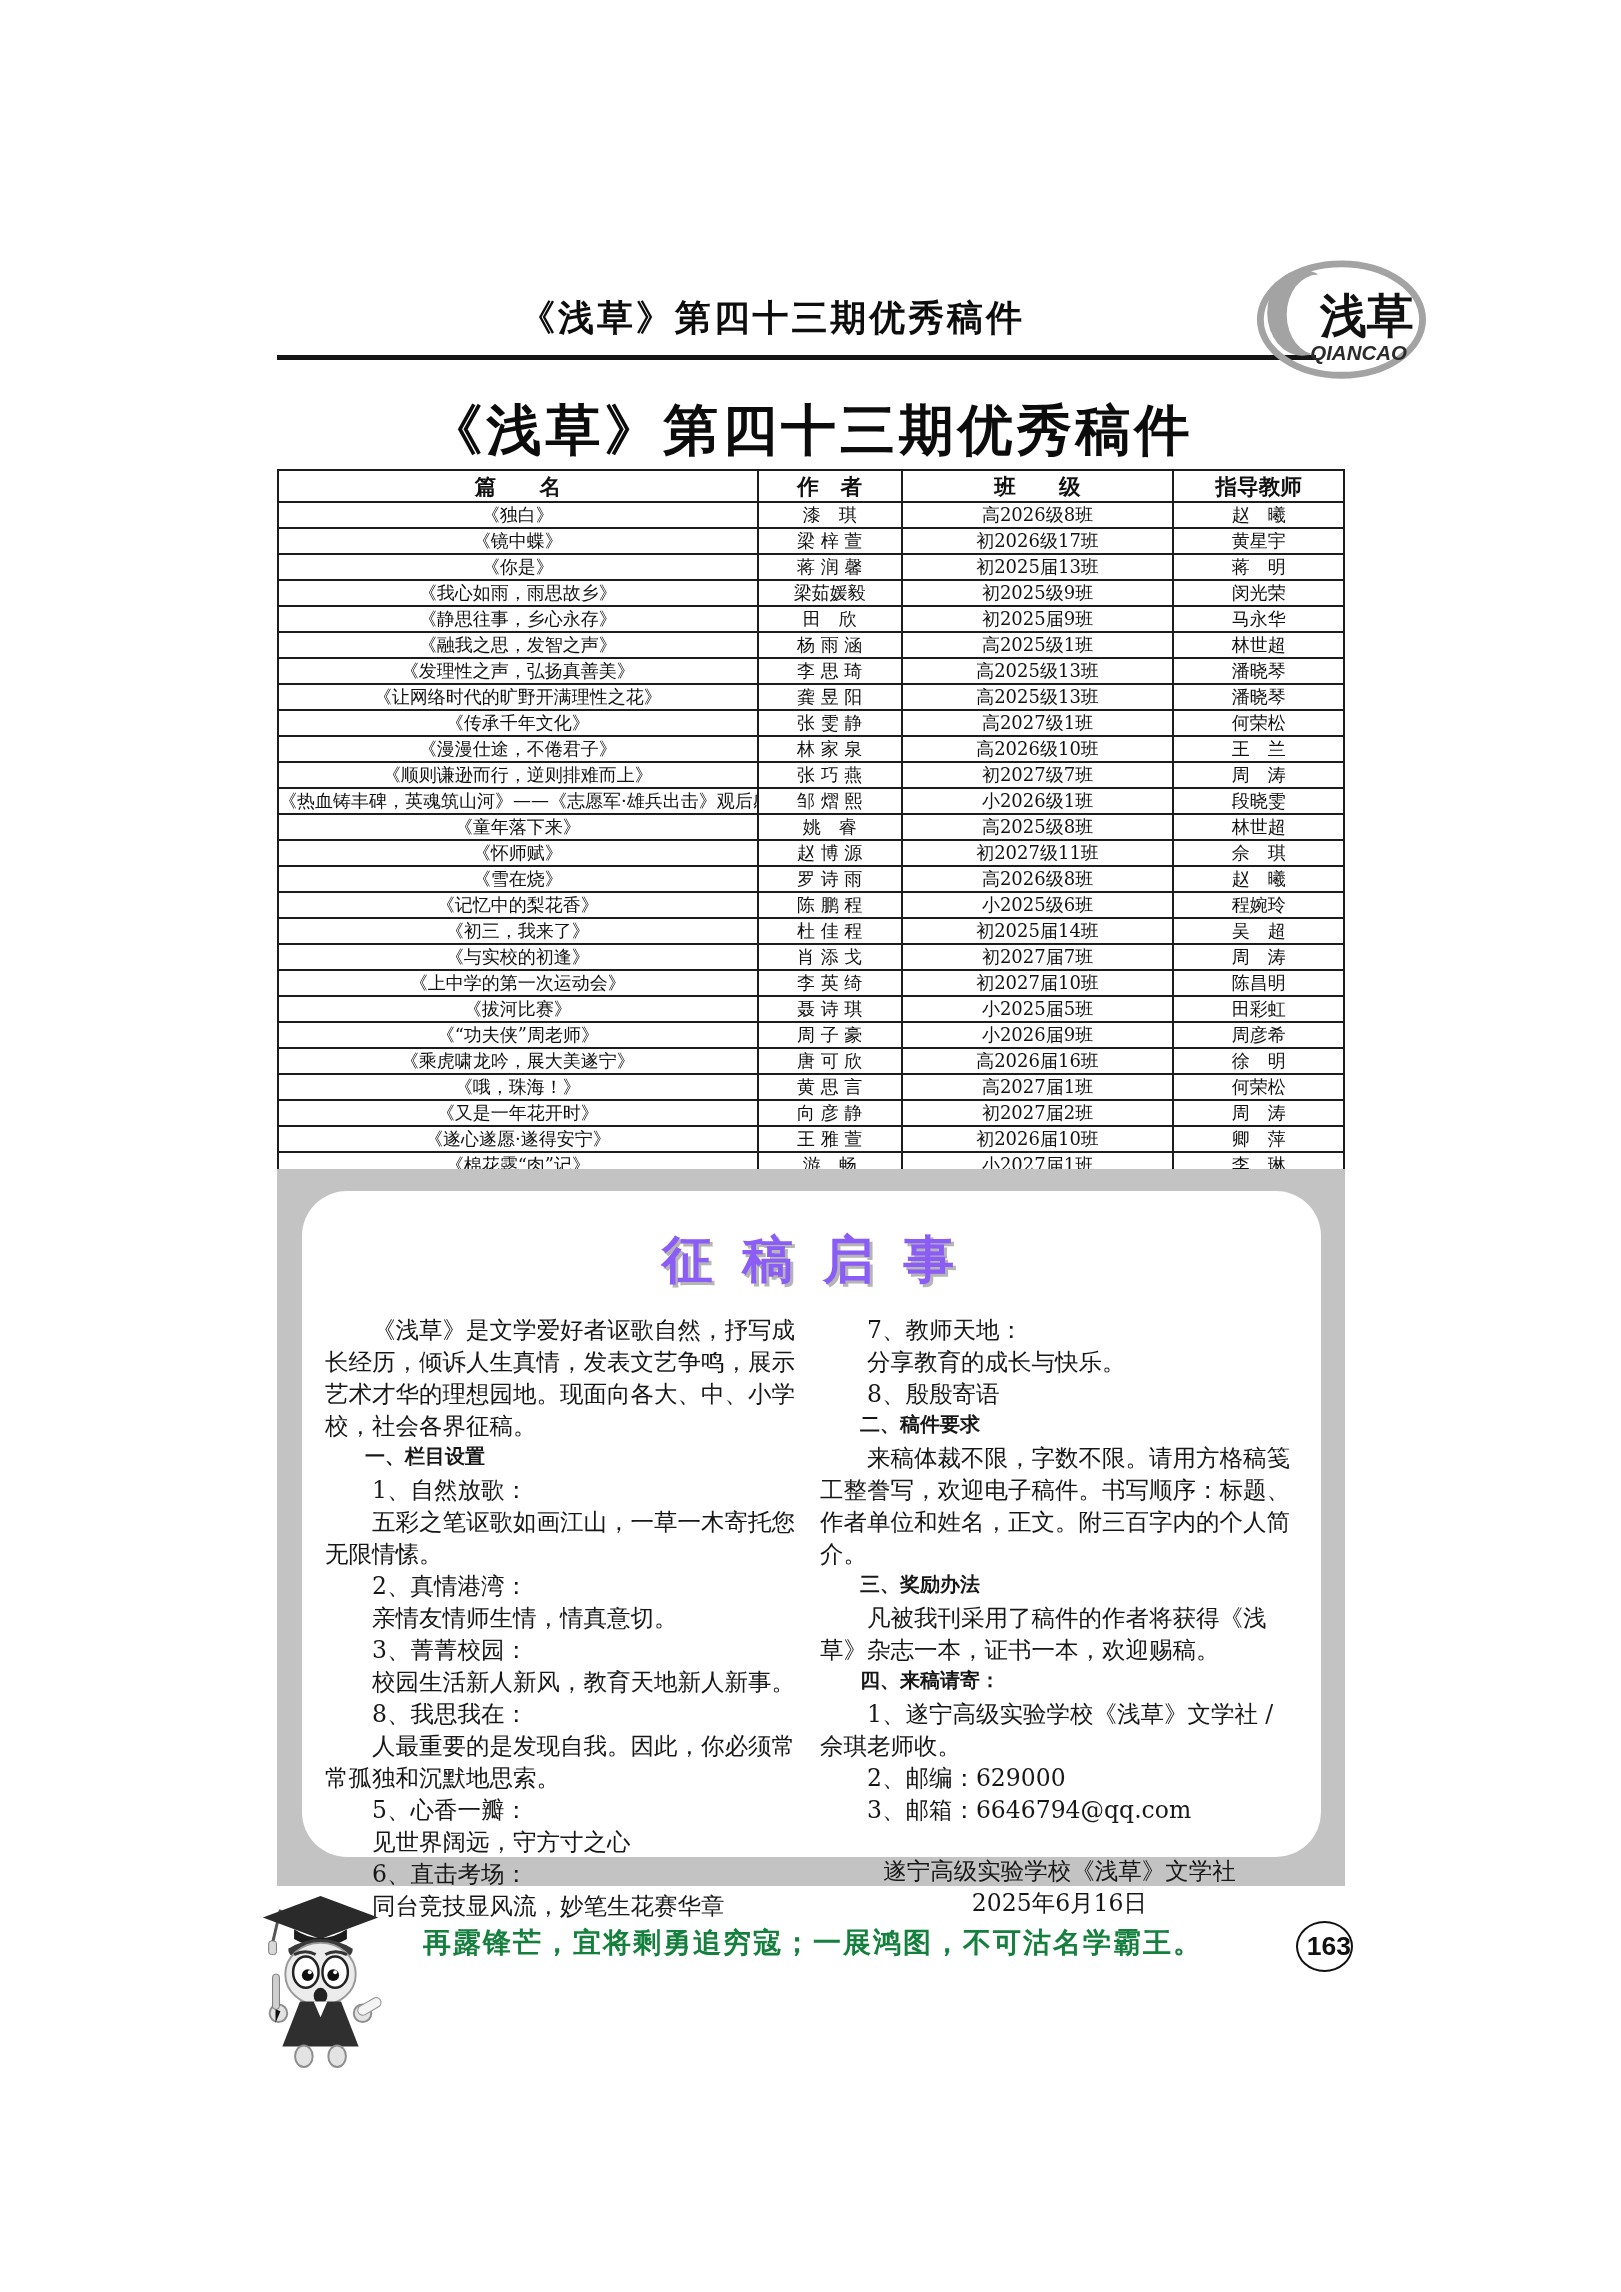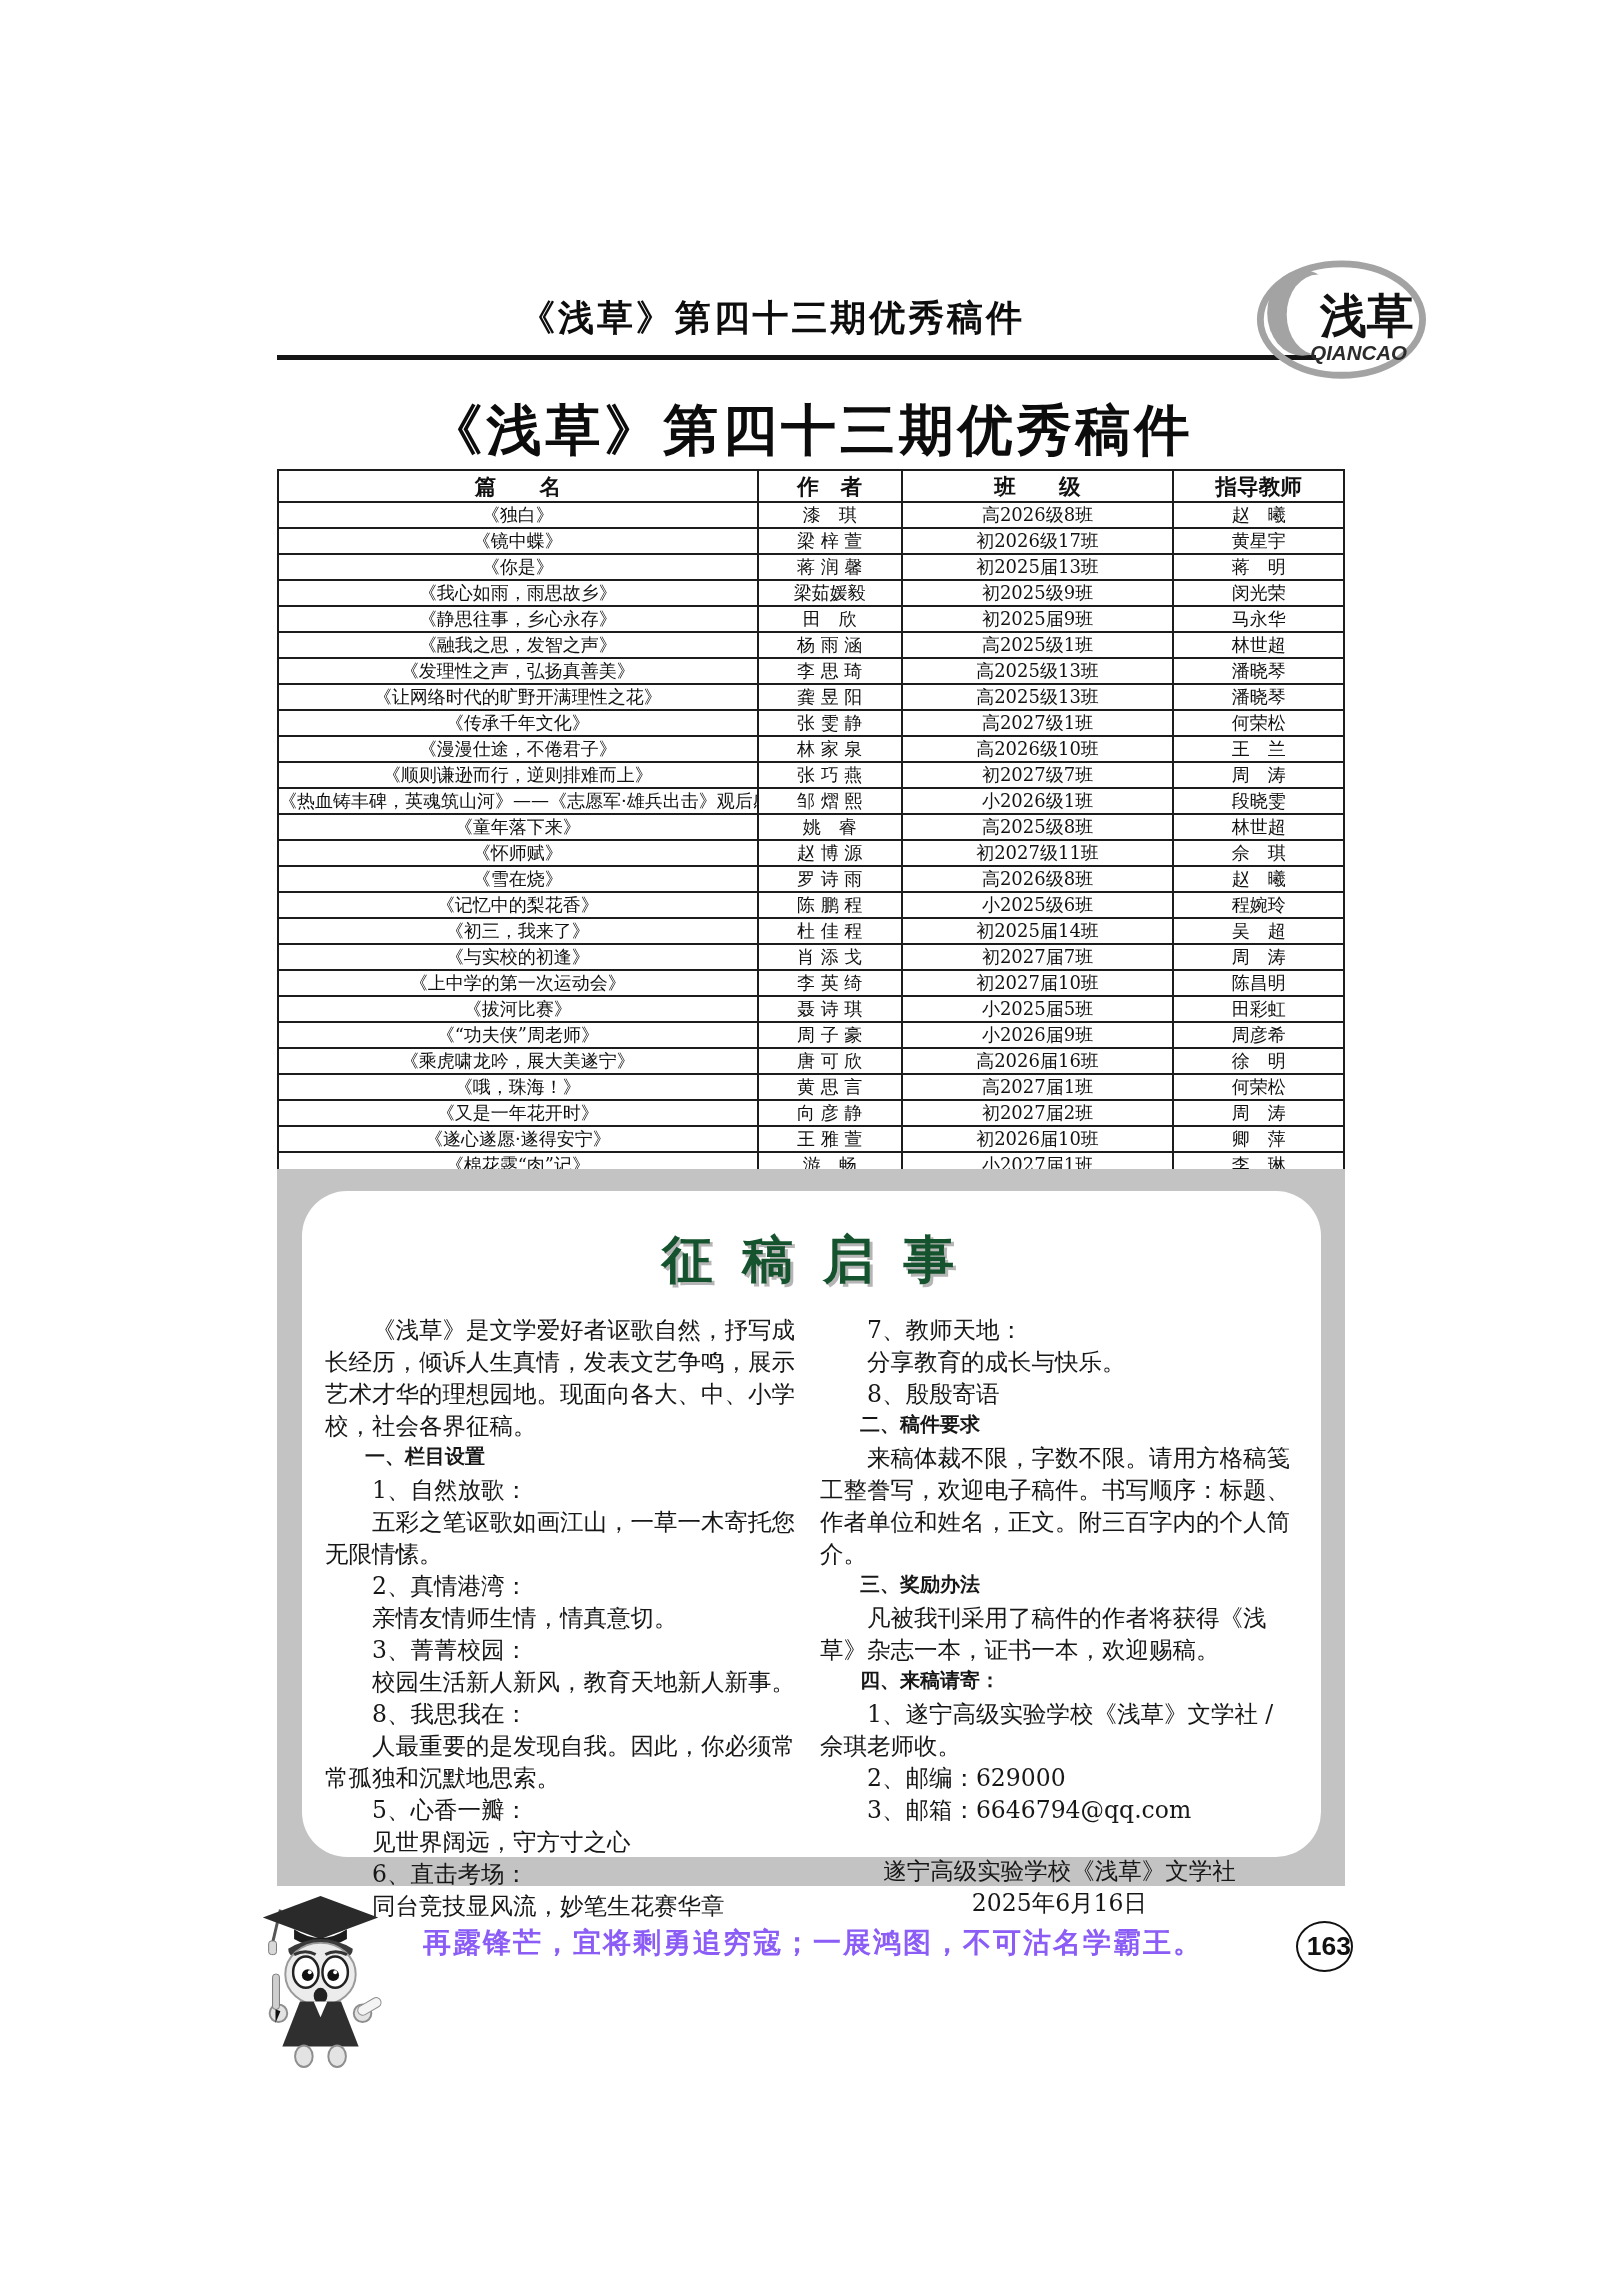--- a/index.html
+++ b/index.html
@@ -29,35 +29,35 @@
     padding:0;overflow:hidden;white-space:nowrap;
   }
   table.manuscripts{border:2.9px solid #1c1c1c;}
   table.manuscripts th{height:30px;font-size:21.6px;font-weight:700;}
   table.manuscripts td{height:21px;font-size:18px;}
   
   .notice-box{position:absolute;top:1169px;left:277px;width:1068px;height:717px;background:#c3c3c3;}
   .notice-inner{position:absolute;top:21.6px;left:24.5px;right:24.5px;bottom:29px;background:#fff;border-radius:45px;}
   .notice-title{
     text-align:center;margin:35px 0 13.7px 0;font-size:51px;font-weight:700;
-    letter-spacing:5.9px;color:#14532d;text-shadow:2.9px 2.9px 0 #b5b5b5;
+    letter-spacing:5.9px;color:#8b5cf6;text-shadow:2.9px 2.9px 0 #b5b5b5;
   }
   .notice-cols{display:flex;gap:16px;padding:5.9px 21.6px 0 23.5px;}
   .n-col{flex:1;font-size:23.5px;line-height:32px;color:#171717;}
   .n-col p{margin:0;}
   .n-para{text-indent:2em;}
   .n-heading{text-indent:2em;font-weight:700;font-family:Liberation Mono, monospace;font-size:20px;}
   .n-sign{margin-top:29px !important;text-align:center;}
   .n-date{text-align:center;}
   
   .mascot{position:absolute;left:243px;top:1892px;width:155px;height:178px;}
   .motto{
     position:absolute;left:423px;top:1924px;
     font-family:"Liberation Sans","DejaVu Sans",sans-serif;font-weight:700;
-    font-size:28px;letter-spacing:2px;color:#8b5cf6;
+    font-size:28px;letter-spacing:2px;color:#15803d;
   }
   .page-circle{
     position:absolute;left:1296px;top:1921px;width:53px;height:47px;
     border:2.9px solid #111;border-radius:50%;text-align:right;line-height:47px;
     font-family:"Liberation Sans","DejaVu Sans",sans-serif;font-weight:700;font-size:26.5px;
   }
   
   .logo-cn{font-weight:700;}
 </style>
 </head>

